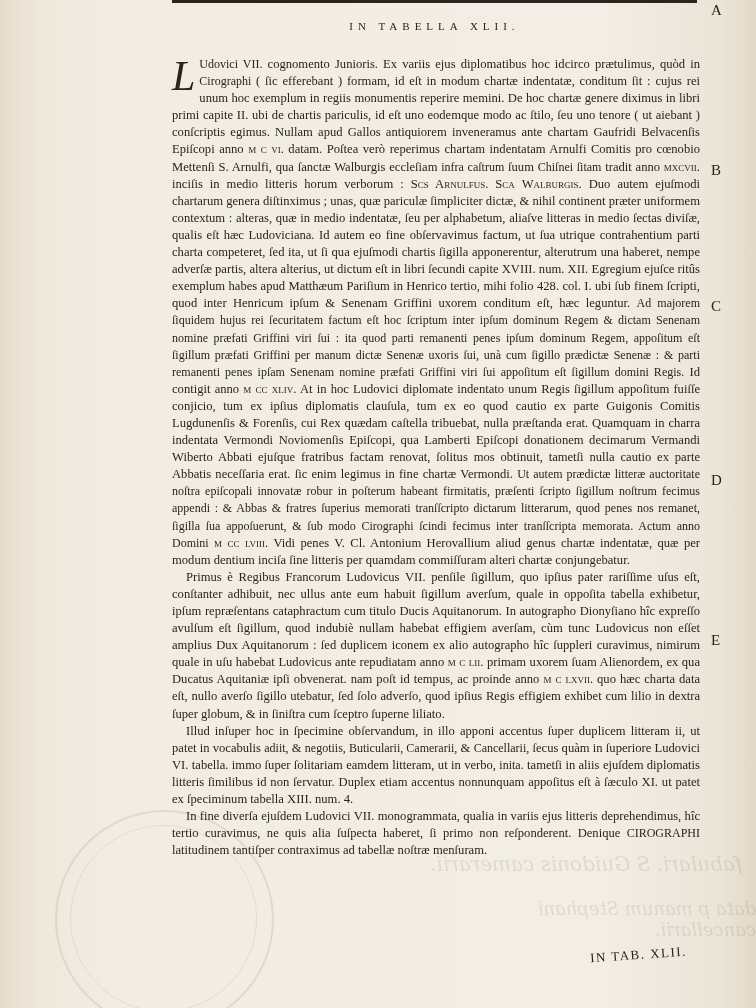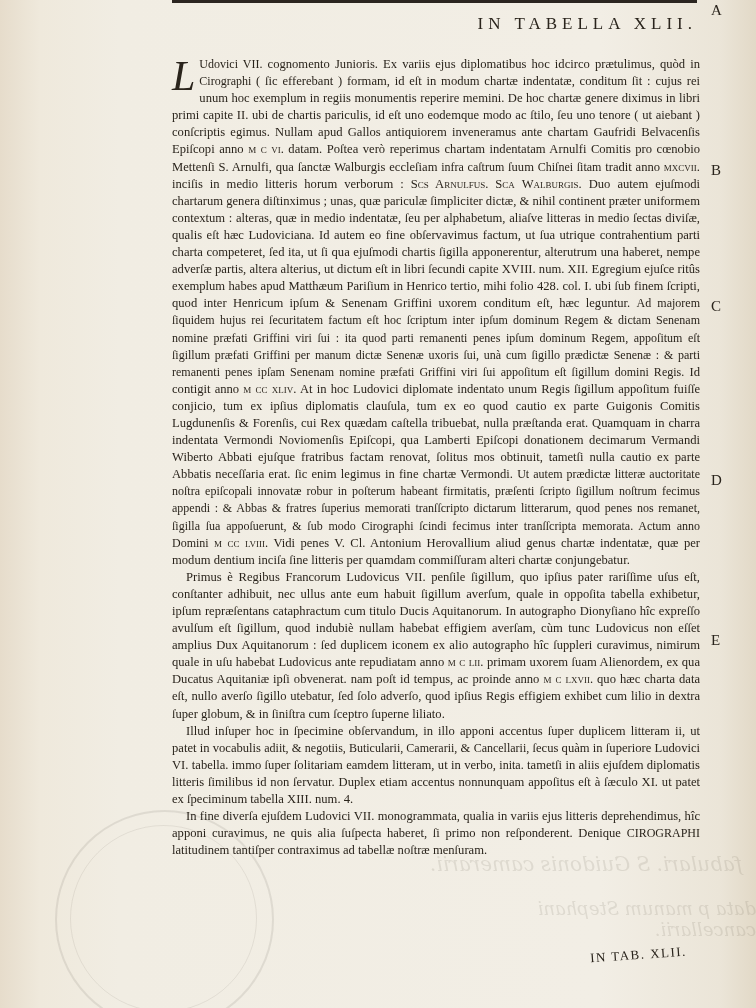--- a/index.html
+++ b/index.html
@@ -4,21 +4,21 @@
 <style>
   html, body { margin:0; padding:0; }
   body {
     width:756px; height:1008px; overflow:hidden; position:relative;
     background: linear-gradient(90deg, #e6dccb 0px, #efe9dc 40px, #f1ede3 120px, #f2eee5 600px, #ebe5d8 720px, #e2d9c7 756px);
     font-family: "Liberation Serif", "DejaVu Serif", serif;
     color:#2a241c;
   }
   .top-rule { position:absolute; left:172px; top:0; width:525px; height:3px; background:#2b2520; }
   .margin-letter { position:absolute; left:711px; font-size:15px; color:#2a241c; }
-  .header { position:absolute; left:172px; top:14px; width:525px; text-align:right; font-size:17px; letter-spacing:5px; }
+  .header { position:absolute; left:172px; top:20px; width:525px; text-align:center; font-size:11px; letter-spacing:5px; }
   .text { position:absolute; left:172px; top:56px; width:528px; font-size:12.6px; line-height:17.1px; text-align:justify; }
   .text p { margin:0; }
   .text p.indent { text-indent:14px; }
   .dropcap { float:left; font-size:42px; line-height:36px; font-style:italic; margin:2px 4px 0 0; }
   .it { font-size:12px; }
   .sc { font-variant:small-caps;margin-top:34px; }
   .footer { position:absolute; left:590px; top:947px; font-size:13px; letter-spacing:1.5px; transform:rotate(-4deg); }
   .bleed { position:absolute; color:rgba(80,70,60,0.12); font-family:"DejaVu Serif", serif; font-style:italic; }
   .seal { position:absolute; left:55px; top:810px; width:215px; height:215px; border:2px solid rgba(90,80,70,0.12); border-radius:50%; }
   .seal-inner { position:absolute; left:70px; top:825px; width:185px; height:185px; border:1px solid rgba(90,80,70,0.10); border-radius:50%; }
@@ -38,16 +38,16 @@
 <div class="margin-letter" style="top:2px">A</div>
 <div class="margin-letter" style="top:162px">B</div>
 <div class="margin-letter" style="top:298px">C</div>
 <div class="margin-letter" style="top:472px">D</div>
 <div class="margin-letter" style="top:632px">E</div>
 
 <div class="text" id="body">
     <p><span class="dropcap">L</span><span class="it">Udovici VII.</span><span> cognomento Junioris. Ex variis ejus diplomatibus hoc idcirco prætulimus, quòd in </span><span class="it">Cirographi</span><span> ( ſic efferebant ) formam, id eſt in modum chartæ indentatæ, conditum ſit : cujus rei unum hoc exemplum in regiis monumentis reperire memini. De hoc chartæ genere diximus in libri primi capite II. ubi de chartis pariculis, id eſt uno eodemque modo ac ſtilo, ſeu uno tenore ( ut aiebant ) conſcriptis egimus. Nullam apud Gallos antiquiorem inveneramus ante chartam Gaufridi Belvacenſis Epiſcopi anno </span><span class="sc">m c vi.</span><span> datam. Poſtea verò reperimus chartam indentatam Arnulfi Comitis pro cœnobio Mettenſi S. Arnulfi, qua ſanctæ Walburgis eccleſiam </span><span class="it">infra caſtrum</span><span> ſuum </span><span class="it">Chiſnei ſitam</span><span> tradit anno </span><span class="sc">mxcvii.</span><span> inciſis in medio litteris horum verborum : </span><span class="sc">Scs Arnulfus. Sca Walburgis.</span><span> Duo autem ejuſmodi chartarum genera diſtinximus ; unas, quæ paricu­læ ſimpliciter dictæ, &amp; nihil continent præter uniformem contextum : alteras, quæ in medio indentatæ, ſeu per alphabetum, aliaſve litteras in medio ſectas diviſæ, qualis eſt hæc Ludoviciana. Id autem eo fine obſervavimus factum, ut ſua utrique contrahentium parti charta competeret, ſed ita, ut ſi qua ejuſmodi chartis ſigilla apponerentur, alterutrum una haberet, nempe adverſæ partis, altera alterius, ut dictum eſt in libri ſecundi capite XVIII. num. XII. Egregium ejuſce ritûs exemplum habes apud Matthæum Pariſium in Henrico tertio, mihi folio 428. col. I. ubi ſub finem ſcripti, quod inter Henricum ipſum &amp; Senenam Griffini uxorem conditum eſt, hæc leguntur. </span><span class="it">Ad majorem ſiquidem hujus rei ſecuritatem factum eſt hoc ſcriptum inter ipſum dominum Regem &amp; dictam Senenam nomine præfati Griffini viri ſui : ita quod parti remanenti penes ipſum dominum Regem, appoſitum eſt ſigillum præfati Griffini per manum dictæ Senenæ uxoris ſui, unà cum ſigillo prædictæ Senenæ : &amp; parti remanenti penes ipſam Senenam nomine præfati Griffini viri ſui appoſitum eſt ſigillum domini Regis.</span><span> Id contigit anno </span><span class="sc">m cc xliv.</span><span> At in hoc Ludovici diplomate indentato unum Regis ſigillum appoſitum fuiſſe conjicio, tum ex ipſius diplomatis clauſula, tum ex eo quod cautio ex parte Guigonis Comitis Lugdunenſis &amp; Forenſis, cui Rex quædam caſtella tribuebat, nulla præſtanda erat. Quamquam in charra indentata Vermondi Noviomenſis Epiſcopi, qua Lamberti Epiſcopi donationem decimarum Vermandi Wiberto Abbati ejuſque fratribus factam renovat, ſolitus mos obtinuit, tametſi nulla cautio ex parte Abbatis neceſſaria erat. ſic enim legimus in fine chartæ Vermondi. </span><span class="it">Ut autem prædictæ litteræ auctoritate noſtra epiſcopali innovatæ robur in poſterum habeant firmitatis, præſenti ſcripto ſigillum noſtrum fecimus appendi : &amp; Abbas &amp; fratres ſuperius memorati tranſſcripto dictarum litterarum, quod penes nos remanet, ſigilla ſua appoſuerunt, &amp; ſub modo Cirographi ſcindi fecimus inter tranſſcripta memorata. Actum anno Domini</span><span> </span><span class="sc">m cc lviii.</span><span> Vidi penes V. Cl. Antonium Herovallium aliud genus chartæ indentatæ, quæ per modum dentium inciſa ſine litteris per quamdam commiſſuram alteri chartæ conjungebatur.</span></p>
     <p class="indent"><span>Primus è Regibus Francorum Ludovicus VII. penſile ſigillum, quo ipſius pater rariſſime uſus eſt, conſtanter adhibuit, nec ullus ante eum habuit ſigillum averſum, quale in oppoſita tabella exhibetur, ipſum repræſentans cataphractum cum titulo Ducis Aquitanorum. In autographo Dionyſiano hîc expreſſo avulſum eſt ſigillum, quod indubiè nullam habebat effigiem averſam, cùm tunc Ludovicus non eſſet amplius Dux Aquitanorum : ſed duplicem iconem ex alio autographo hîc ſuppleri curavimus, nimirum quale in uſu habebat Ludovicus ante repudiatam anno </span><span class="sc">m c lii.</span><span> primam uxorem ſuam Alienordem, ex qua Ducatus Aquitaniæ ipſi obvenerat. nam poſt id tempus, ac proinde anno </span><span class="sc">m c lxvii.</span><span> quo hæc charta data eſt, nullo averſo ſigillo utebatur, ſed ſolo adverſo, quod ipſius Regis effigiem exhibet cum lilio in dextra ſuper globum, &amp; in ſiniſtra cum ſceptro ſuperne liliato.</span></p>
     <p class="indent"><span>Illud inſuper hoc in ſpecimine obſervandum, in illo apponi accentus ſuper duplicem litteram ii, ut patet in vocabulis </span><span class="it">adiit,</span><span> &amp; </span><span class="it">negotiis, Buticularii, Camerarii,</span><span> &amp; </span><span class="it">Cancellarii,</span><span> ſecus quàm in ſuperiore Ludovici VI. tabella. immo ſuper ſolitariam eamdem litteram, ut in verbo, </span><span class="it">inita.</span><span> tametſi in aliis ejuſdem diplomatis litteris ſimilibus id non ſervatur. Duplex etiam accentus nonnunquam appoſitus eſt à ſæculo XI. ut patet ex ſpeciminum tabella XIII. num. 4.</span></p>
-    <p class="indent"><span>In fine diverſa ejuſdem Ludovici VII. monogrammata, qualia in variis ejus litteris deprehendimus, hîc apponi curavimus, ne quis alia ſuſpecta haberet, ſi primo non reſponderent. Denique </span><span class="it">CIROGRAPHI</span><span> latitudinem tantiſper contraximus ad tabellæ noſtræ menſuram.</span></p>
+    <p class="indent"><span>In fine diverſa ejuſdem Ludovici VII. monogrammata, qualia in variis ejus litteris deprehendimus, hîc tertio curavimus, ne quis alia ſuſpecta haberet, ſi primo non reſponderent. Denique </span><span class="it">CIROGRAPHI</span><span> latitudinem tantiſper contraximus ad tabellæ noſtræ menſuram.</span></p>
   </div>
 
 <div class="footer">IN TAB. XLII.</div>
 
 </body></html>

